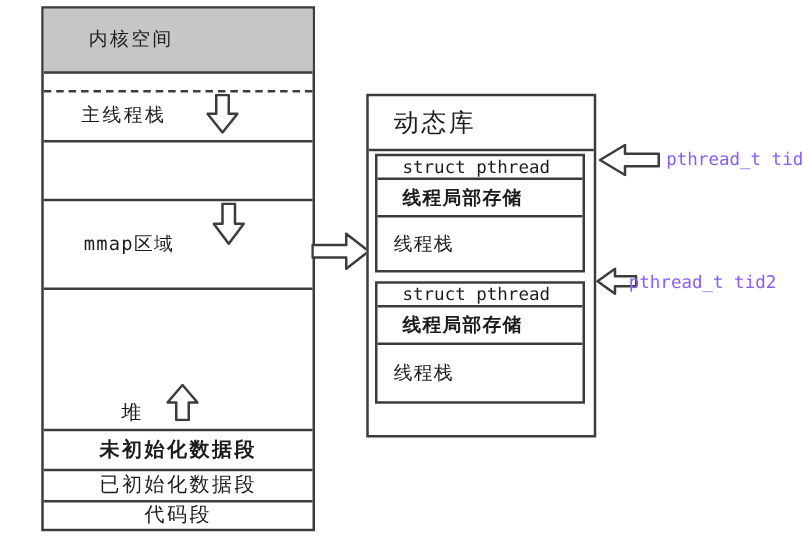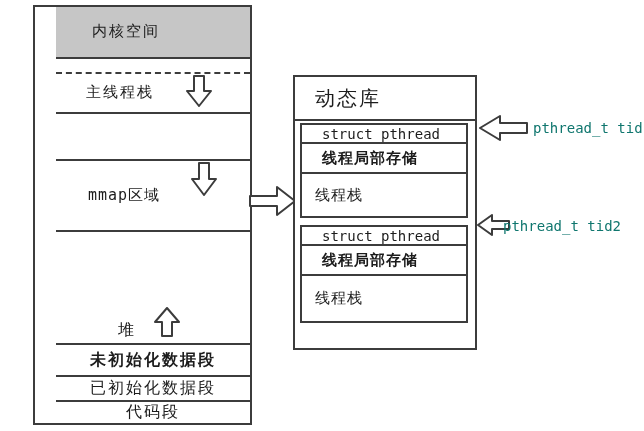--- a/index.html
+++ b/index.html
@@ -15,21 +15,20 @@
   
   .left-col {
     position: absolute;
     left: 33px; top: 5px;
     width: 219px; height: 420px;
     border: 2px solid #3c3c3c;
     box-sizing: border-box;
     display: flex;
     flex-direction: column;
     background: #fff;
-    padding-left: 21px;
   }
   .row {
     position: relative;
     box-sizing: border-box;
     border-bottom: 2px solid #3c3c3c;
     display: flex;
     align-items: center;
     font-size: 15px;
     letter-spacing: 2px;
   }
@@ -102,21 +101,21 @@
   .tb-row.r2 { height: 30px; font-weight: bold; }
   .tb-row.r3 { flex: 1; border-bottom: none; padding-left: 13px; }
   
   .arr-tid1 { left: 478px; top: 115px; }
   .arr-tid2 { left: 476px; top: 214px; }
   .tid-label {
     position: absolute;
     font-family: "DejaVu Sans Mono", "Liberation Mono", monospace;
     font-size: 14px;
     white-space: nowrap;
-    color: #0f766e;
+    color: #8b5cf6;
   }
   .tid1-label { left: 533px; top: 120px; }
   .tid2-label { left: 503px; top: 218px; }
 </style>
 </head>
 <body>
 
 <div class="diagram">
 
   <div class="left-col">

